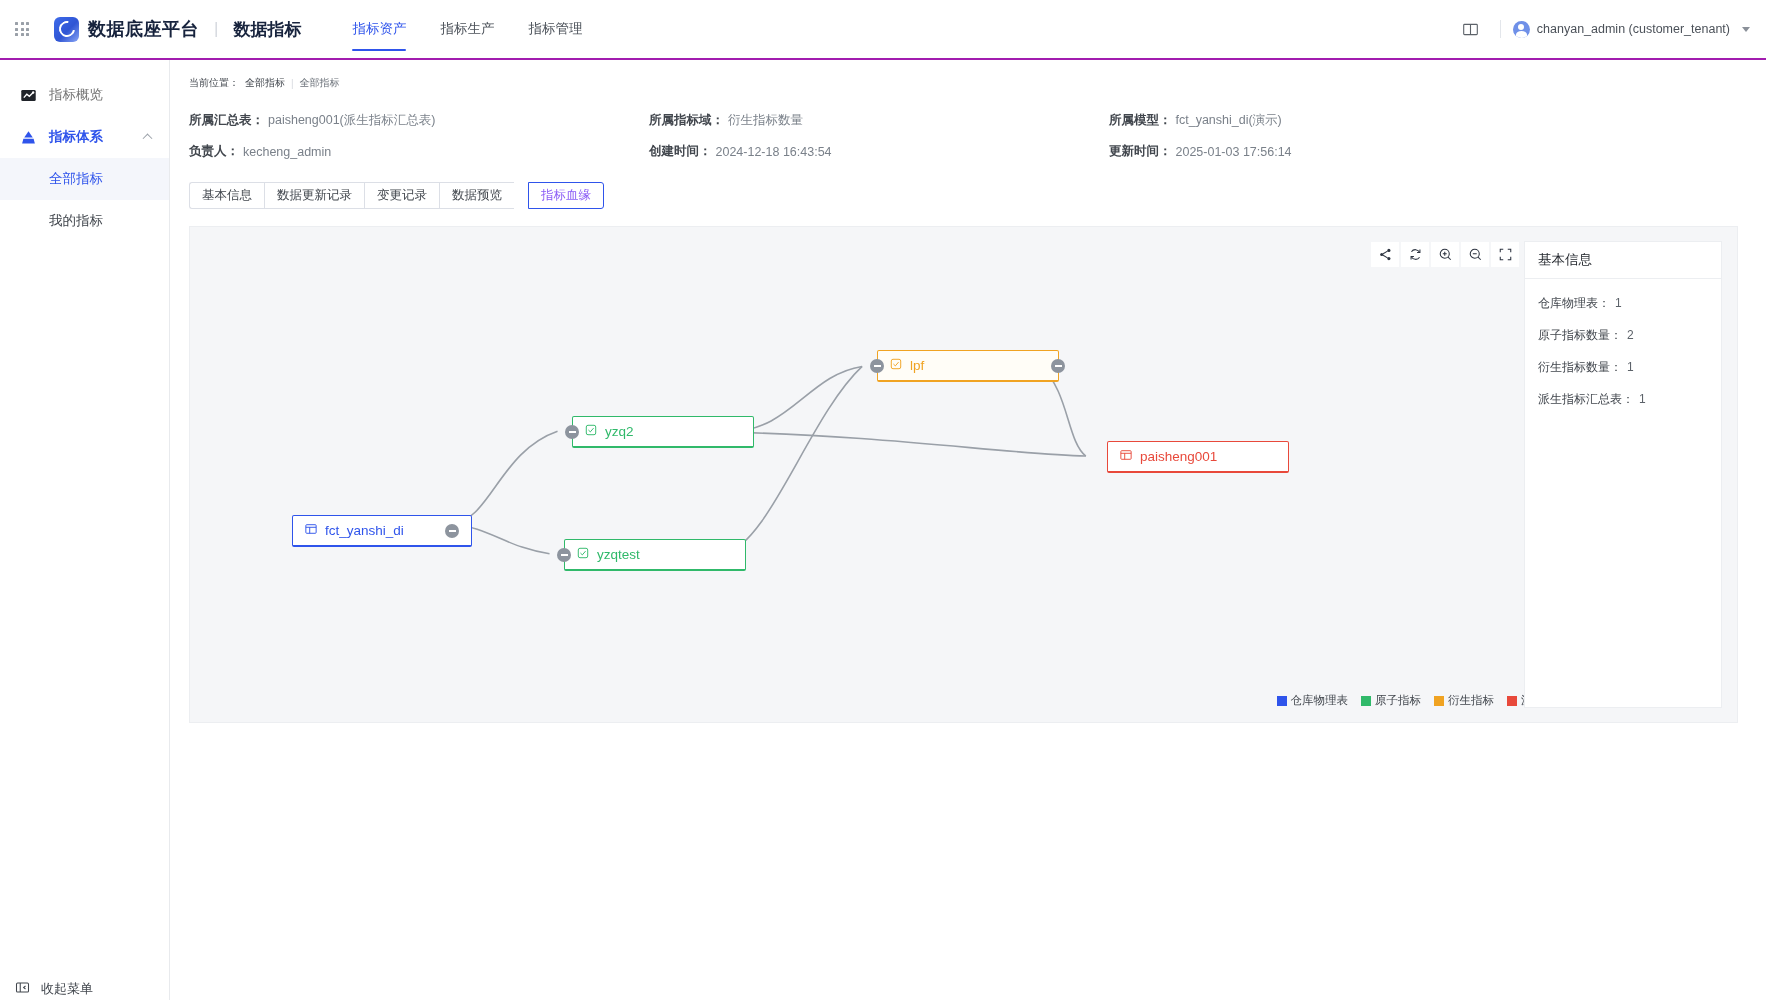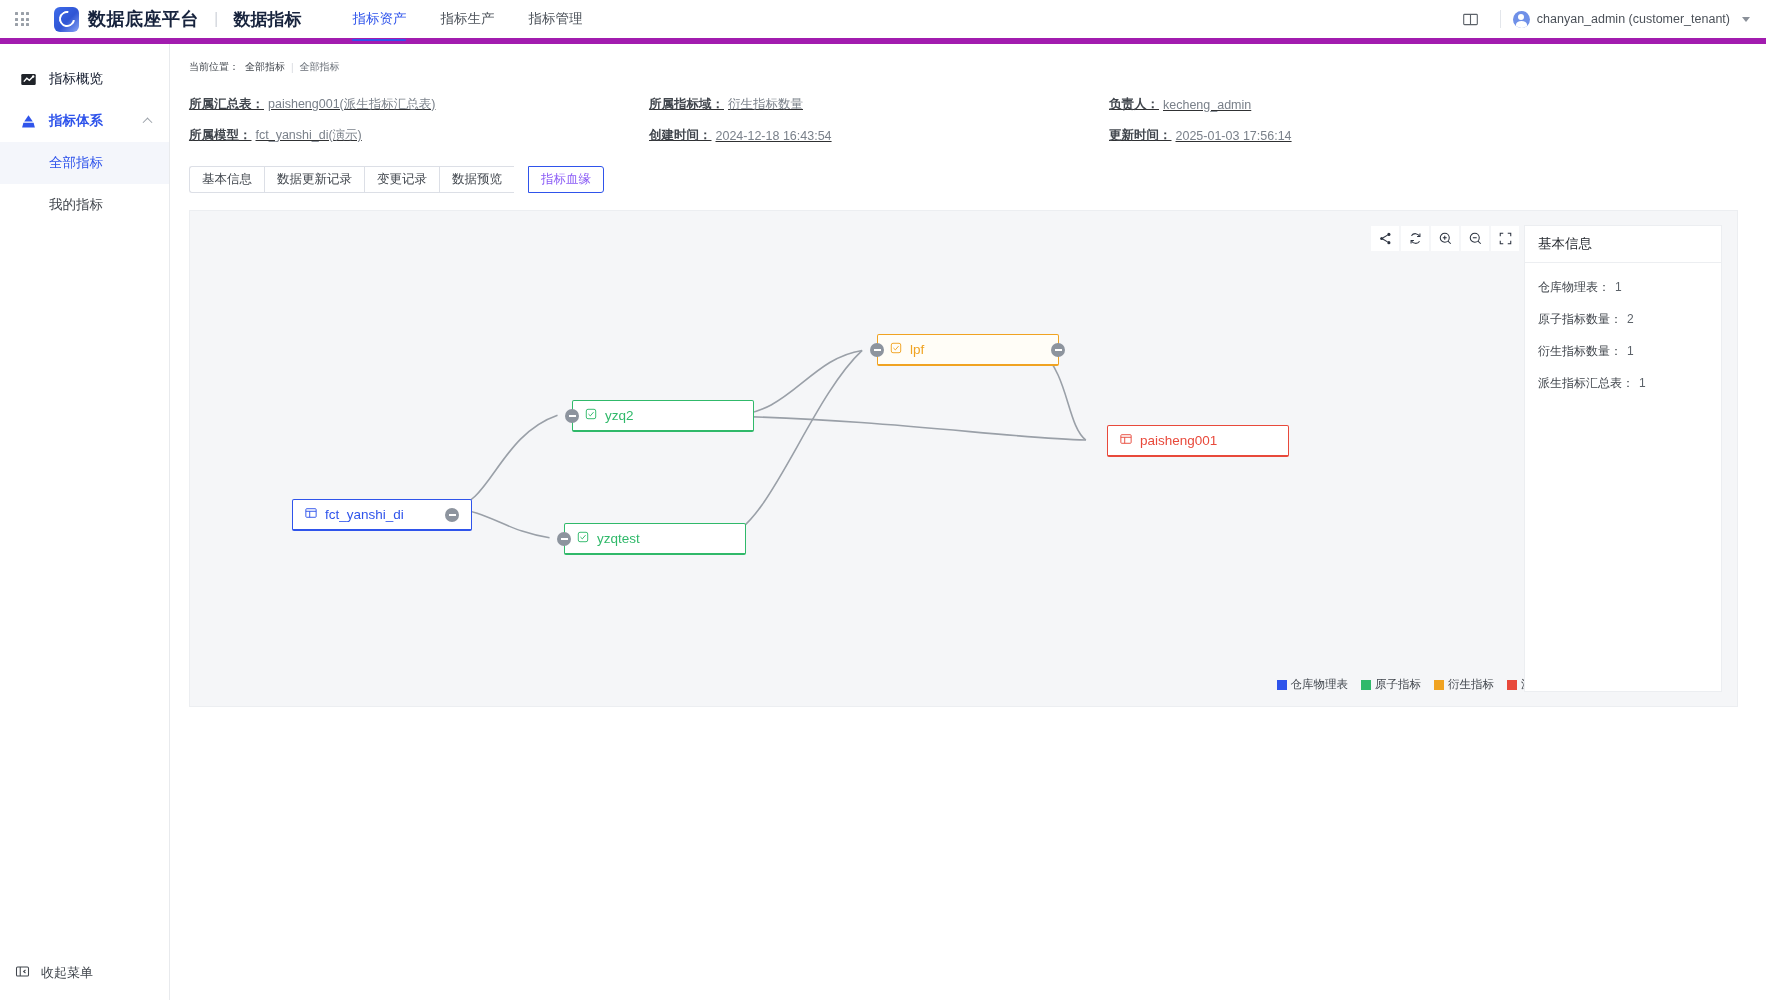--- a/index.html
+++ b/index.html
@@ -5,23 +5,23 @@
   * { box-sizing: border-box; margin: 0; padding: 0; }
   html, body {
     width: 1766px; height: 1000px;
     font-family: "Liberation Sans", "DejaVu Sans", sans-serif;
     background: #ffffff;
     color: #303133;
     overflow: hidden;
   }
   
   .topbar {
-    height: 44px; width: 100%;
+    height: 60px; width: 100%;
     background: #ffffff;
-    border-bottom: 6px solid #a21caf;
+    border-bottom: 2px solid #a21caf;
     display: flex; align-items: center;
     position: relative;
   }
   .grid-icon {
     width: 44px; height: 44px;
     display: flex; align-items: center; justify-content: center;
     cursor: pointer;
   }
   .grid-dots { display: grid; grid-template-columns: repeat(3, 3px); grid-gap: 2.5px; }
   .grid-dots i { width: 3px; height: 3px; background: #9aa0a8; display: block; border-radius: 0.5px; }
@@ -93,21 +93,21 @@
   .body-wrap { display: flex; height: 956px; width: 100%; }
 
   
   .sidebar {
     width: 170px; min-width: 170px; background: #ffffff;
     border-right: 1px solid #e8eaed;
     position: relative; padding-top: 14px;
   }
   .side-item {
     height: 42px; display: flex; align-items: center;
-    padding-left: 20px; font-size: 13.5px; color: #0f172a;
+    padding-left: 20px; font-size: 13.5px; color: #737373;
     cursor: pointer; gap: 12px; position: relative;
   }
   .side-item.root-active { color: #2f54eb; font-weight: bold; }
   .side-item .sicon { width: 17px; height: 17px; display:flex;align-items:center;justify-content:center; }
   .side-sub {
     height: 42px; display: flex; align-items: center;
     padding-left: 49px; font-size: 13.5px; color: #41464d; cursor: pointer;
   }
   .side-sub.selected { background: #f4f6fb; color: #2f54eb; }
   .chev {
@@ -130,21 +130,21 @@
   .breadcrumb .bc-label { color: #41464d; }
   .breadcrumb .bc-sep { color: #d8dbe0; }
   .page-title {
     margin: 29px 0 0 19px; font-size: 15.5px; color: #1f2329; font-weight: bold;
   }
   .meta-grid {
     margin: 22px 0 0 19px; width: 1380px;
     display: grid; grid-template-columns: 460px 460px 460px;
     row-gap: 14px;
   }
-  .meta-item { font-size: 12.5px; display: flex; align-items: center; gap: 4px; text-decoration: underline; }
+  .meta-item { font-size: 12.5px; display: flex; align-items: center; gap: 4px; }
   .meta-k { color: #41464d; font-weight: bold; }
   .meta-v { color: #7a818a; }
 
   
   .tabs { margin: 22px 0 0 19px; display: flex; }
   .tab {
     height: 27px; min-width: 61px; padding: 0 12px;
     display: flex; align-items: center; justify-content: center;
     border: 1px solid #dcdfe6; border-right: none;
     font-size: 12.5px; color: #41464d; background: #fff; cursor: pointer;
@@ -311,26 +311,26 @@
     <div class="meta-grid">
       <div class="meta-item">
         <span class="meta-k">所属汇总表：</span>
         <span class="meta-v">paisheng001(派生指标汇总表)</span>
       </div>
       <div class="meta-item">
         <span class="meta-k">所属指标域：</span>
         <span class="meta-v">衍生指标数量</span>
       </div>
       <div class="meta-item">
+        <span class="meta-k">所属模型：</span>
+        <span class="meta-v">fct_yanshi_di(演示)</span>
+      </div>
+      <div class="meta-item">
         <span class="meta-k">负责人：</span>
         <span class="meta-v">kecheng_admin</span>
-      </div>
-      <div class="meta-item">
-        <span class="meta-k">所属模型：</span>
-        <span class="meta-v">fct_yanshi_di(演示)</span>
       </div>
       <div class="meta-item">
         <span class="meta-k">创建时间：</span>
         <span class="meta-v">2024-12-18 16:43:54</span>
       </div>
       <div class="meta-item">
         <span class="meta-k">更新时间：</span>
         <span class="meta-v">2025-01-03 17:56:14</span>
       </div>
     </div>

